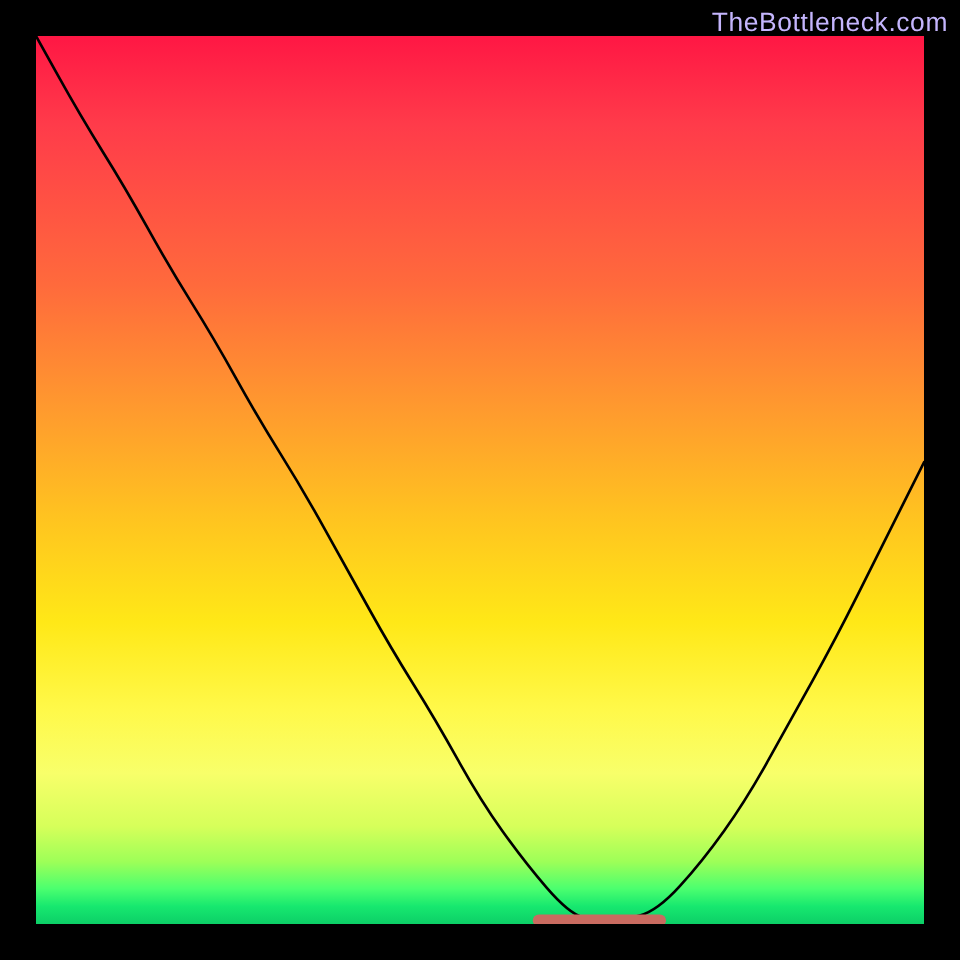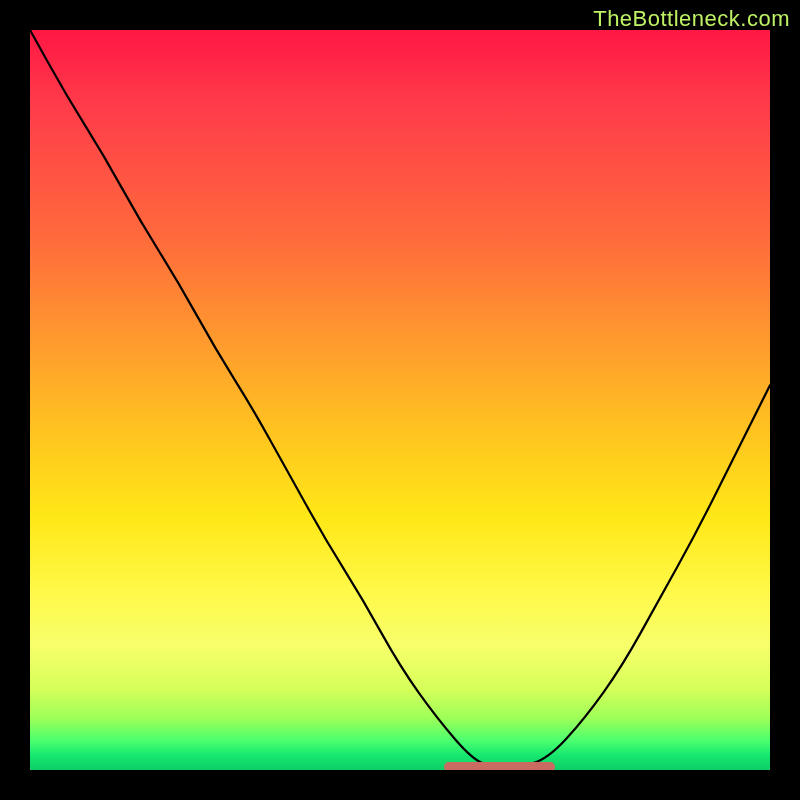--- a/index.html
+++ b/index.html
@@ -14,21 +14,21 @@
   .frame {
     position: relative;
     width: 800px;
     height: 800px;
     background: #000;
   }
   .watermark {
     position: absolute;
     top: 6px;
     right: 10px;
-    color: #bef264;
+    color: #c4b5fd;
     font-size: 22px;
     font-weight: 500;
     letter-spacing: 0.5px;
     user-select: none;
   }
   .plot-area {
     position: absolute;
     left: 30px;
     top: 30px;
     width: 740px;

